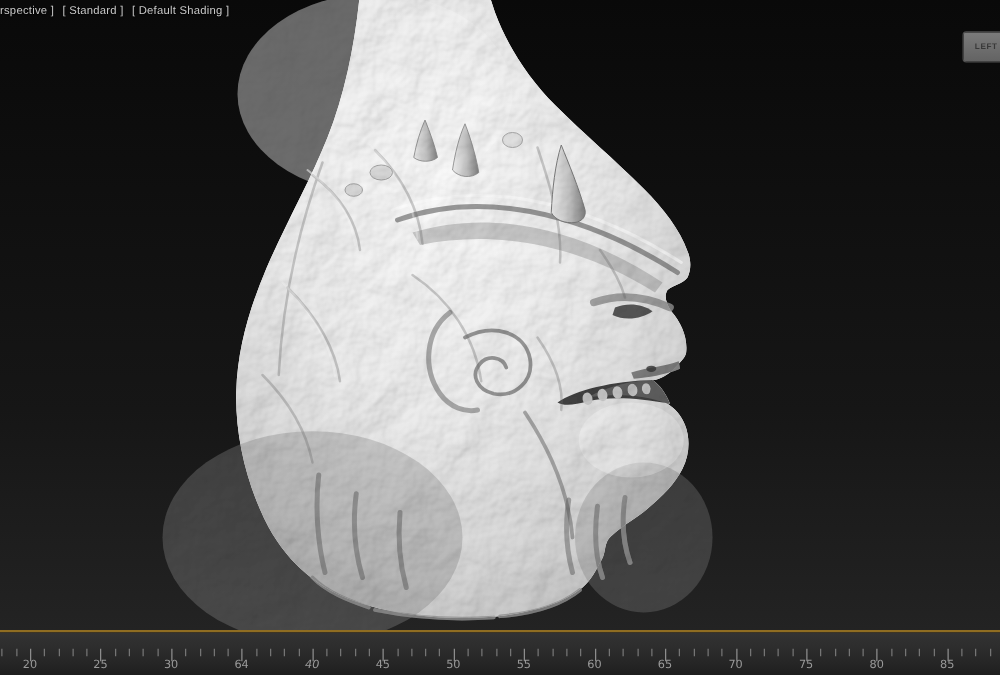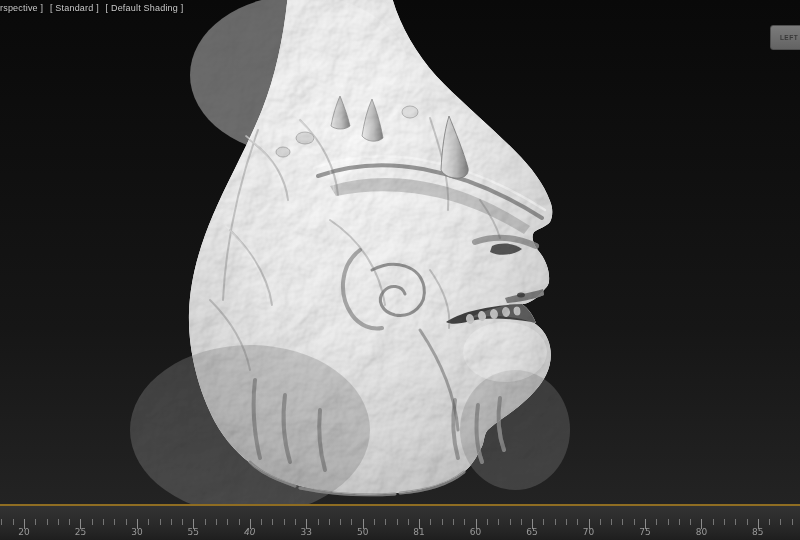--- a/index.html
+++ b/index.html
@@ -222,45 +222,45 @@
         <div class="tick" style="left: 103px;"></div>
         <div class="tick" style="left: 114.3px;"></div>
         <div class="tick" style="left: 125.6px;"></div>
         <div class="tick major" style="left: 136.9px;"></div>
         <div class="tick-label" style="left: 136.9px;">30</div>
         <div class="tick" style="left: 148.2px;"></div>
         <div class="tick" style="left: 159.5px;"></div>
         <div class="tick" style="left: 170.8px;"></div>
         <div class="tick" style="left: 182.1px;"></div>
         <div class="tick major" style="left: 193.3px;"></div>
-        <div class="tick-label" style="left: 193.3px;">55</div>
+        <div class="tick-label" style="left: 193.3px;">64</div>
         <div class="tick" style="left: 204.6px;"></div>
         <div class="tick" style="left: 215.9px;"></div>
         <div class="tick" style="left: 227.2px;"></div>
         <div class="tick" style="left: 238.5px;"></div>
         <div class="tick major" style="left: 249.8px;"></div>
         <div class="tick-label" style="left: 249.8px; font-style: italic;">40</div>
         <div class="tick" style="left: 261.1px;"></div>
         <div class="tick" style="left: 272.4px;"></div>
         <div class="tick" style="left: 283.7px;"></div>
         <div class="tick" style="left: 295px;"></div>
         <div class="tick major" style="left: 306.3px;"></div>
-        <div class="tick-label" style="left: 306.3px;">33</div>
+        <div class="tick-label" style="left: 306.3px;">45</div>
         <div class="tick" style="left: 317.5px;"></div>
         <div class="tick" style="left: 328.8px;"></div>
         <div class="tick" style="left: 340.1px;"></div>
         <div class="tick" style="left: 351.4px;"></div>
         <div class="tick major" style="left: 362.7px;"></div>
         <div class="tick-label" style="left: 362.7px;">50</div>
         <div class="tick" style="left: 374px;"></div>
         <div class="tick" style="left: 385.3px;"></div>
         <div class="tick" style="left: 396.6px;"></div>
         <div class="tick" style="left: 407.9px;"></div>
         <div class="tick major" style="left: 419.1px;"></div>
-        <div class="tick-label" style="left: 419.1px;">81</div>
+        <div class="tick-label" style="left: 419.1px;">55</div>
         <div class="tick" style="left: 430.4px;"></div>
         <div class="tick" style="left: 441.7px;"></div>
         <div class="tick" style="left: 453px;"></div>
         <div class="tick" style="left: 464.3px;"></div>
         <div class="tick major" style="left: 475.6px;"></div>
         <div class="tick-label" style="left: 475.6px;">60</div>
         <div class="tick" style="left: 486.9px;"></div>
         <div class="tick" style="left: 498.2px;"></div>
         <div class="tick" style="left: 509.5px;"></div>
         <div class="tick" style="left: 520.8px;"></div>

